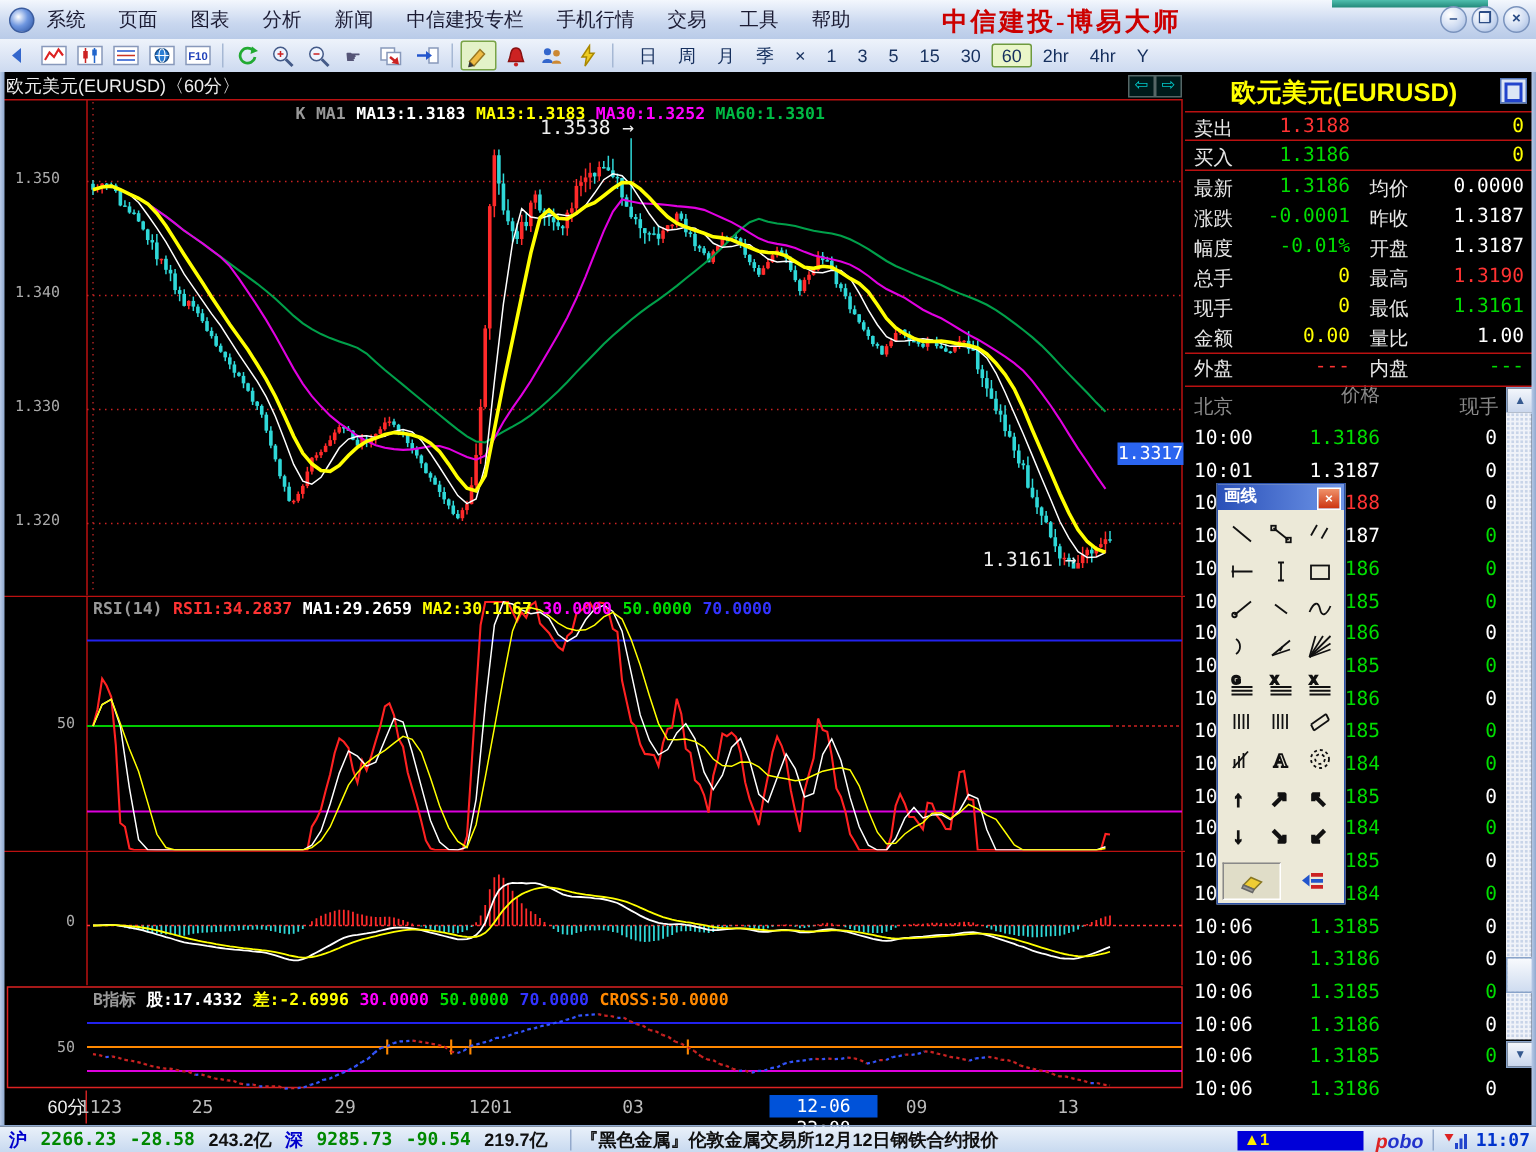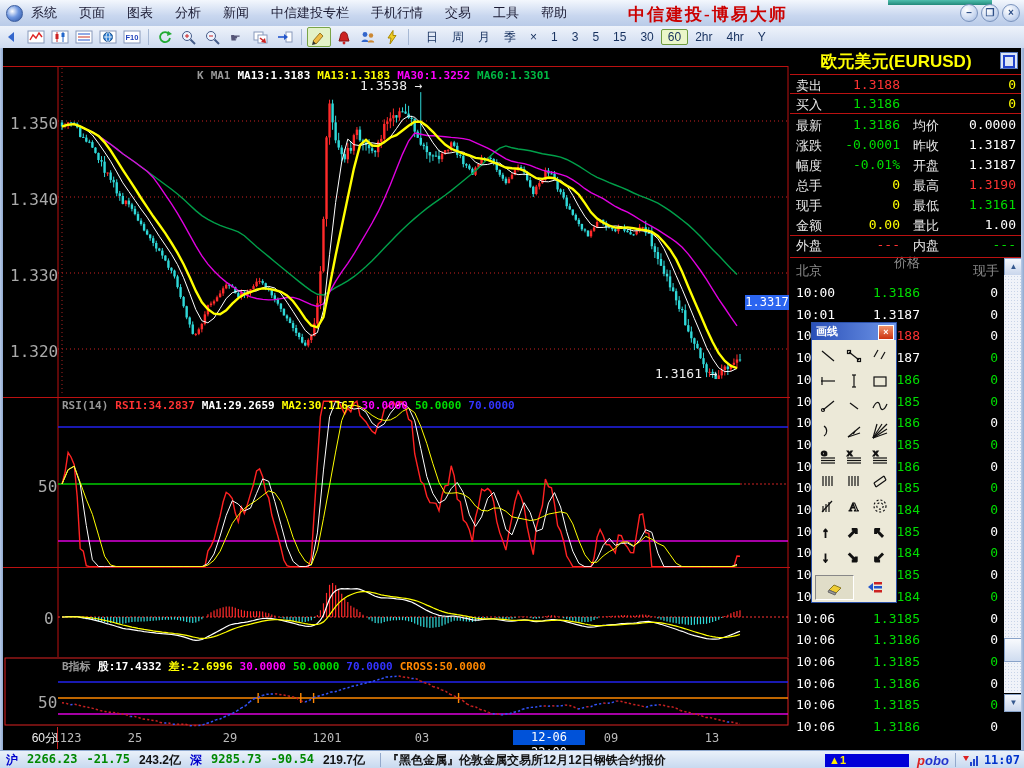--- a/index.html
+++ b/index.html
@@ -33,21 +33,21 @@
   .period.sel{background:#eaf6c9;border:1px solid #6e9a3f;border-radius:2px;padding:0 6px;}
   
   #chart-pane{position:absolute;left:0;top:48px;width:790px;height:702px;background:#000;}
   #chart-tab{position:absolute;left:0;top:0;width:790px;height:18px;color:#eee;font-size:12px;
     padding-left:4px;line-height:18px;background:#000;}
   .navarrow{position:absolute;top:2px;width:16px;height:13px;border:1px solid #566;color:#00cccc;
     font-size:11px;line-height:12px;text-align:center;background:#001a1a;}
   #chart-svgs svg{position:absolute;left:0;background:transparent;}
   .hdr{position:absolute;font-size:11px;font-family:"DejaVu Sans Mono",monospace;font-weight:bold;white-space:nowrap;}
   .hdr .tok{margin-right:7px;}
-  .ylab{position:absolute;color:#aaa;font-size:16px;font-family:"DejaVu Sans Mono",monospace;}
+  .ylab{position:absolute;color:#aaa;font-size:10px;font-family:"DejaVu Sans Mono",monospace;}
   .annot{position:absolute;color:#eee;font-size:13px;font-family:"DejaVu Sans Mono",monospace;}
   #price-tag{position:absolute;left:745px;top:247px;width:44px;height:15px;background:#2b65f0;
     color:#fff;font-size:12px;line-height:15px;text-align:center;font-family:"DejaVu Sans Mono",monospace;}
   #xaxis{position:absolute;left:0;top:679px;width:790px;height:23px;background:#000;}
   #xaxis .tick{position:absolute;top:4px;color:#bbb;font-size:12px;transform:translateX(-50%);
     font-family:"DejaVu Sans Mono",monospace;}
   #period-cell{position:absolute;left:0;top:0;width:57px;height:22px;color:#eee;font-size:12px;
     text-align:right;line-height:22px;border-right:1px solid #cc2222;}
   #sel-tick{position:absolute;top:3px;height:15px;background:#0052d9;color:#fff;font-size:12px;
     line-height:15px;text-align:center;font-family:"DejaVu Sans Mono",monospace;}
@@ -252,20 +252,25 @@
         <div class="period">15</div>
         <div class="period">30</div>
         <div class="period sel">60</div>
         <div class="period">2hr</div>
         <div class="period">4hr</div>
         <div class="period">Y</div>
       </div>
   </div>
 
   <div id="chart-pane">
+    <div id="chart-tab">
+      <span>欧元美元(EURUSD)〈60分〉</span>
+      <span class="navarrow" style="left:752px;">⇦</span>
+      <span class="navarrow" style="left:770px;">⇨</span>
+    </div>
     <div id="chart-svgs">
         <svg width="790" height="331" viewBox="0 0 790 331" style="top: 18px;">
           <line x1="0" y1="0.5" x2="788" y2="0.5" stroke="#bb1111"></line>
           <line x1="58" y1="0" x2="58" y2="331" stroke="#bb1111"></line>
           <line x1="788" y1="0" x2="788" y2="331" stroke="#bb1111"></line>
           <line x1="58" y1="55" x2="788" y2="55" stroke="#cc2222" stroke-dasharray="1 3"></line>
           <line x1="58" y1="131" x2="788" y2="131" stroke="#cc2222" stroke-dasharray="1 3"></line>
           <line x1="58" y1="207" x2="788" y2="207" stroke="#cc2222" stroke-dasharray="1 3"></line>
           <line x1="58" y1="283" x2="788" y2="283" stroke="#cc2222" stroke-dasharray="1 3"></line>
           <line x1="62" y1="2" x2="62" y2="330" stroke="#aa2222" stroke-dasharray="1 3"></line>
@@ -1468,21 +1473,21 @@
           </svg>
         </div>
       </div>
   </div>
 
   <div id="statusbar">
     <div style="width:6px;"></div>
     <div id="sb-market" style="display:flex;">
         <span class="tok cjk" style="color: rgb(0, 0, 204);">沪</span>
         <span class="tok" style="color: rgb(0, 136, 0);">2266.23</span>
-        <span class="tok" style="color: rgb(0, 136, 0);">-21.75</span>
+        <span class="tok" style="color: rgb(0, 136, 0);">-28.58</span>
         <span class="tok cjk" style="color: rgb(17, 17, 17);">243.2亿</span>
         <span class="tok cjk" style="color: rgb(0, 0, 204);">深</span>
         <span class="tok" style="color: rgb(0, 136, 0);">9285.73</span>
         <span class="tok" style="color: rgb(0, 136, 0);">-90.54</span>
         <span class="tok cjk" style="color: rgb(17, 17, 17);">219.7亿</span>
       </div>
     <div class="ssep"></div>
     <div id="sb-news" class="cjk" style="color:#111;font-weight:bold;">『黑色金属』伦敦金属交易所12月12日钢铁合约报价</div>
     <div style="flex:1;"></div>
     <div id="alert-box">▲1</div>

